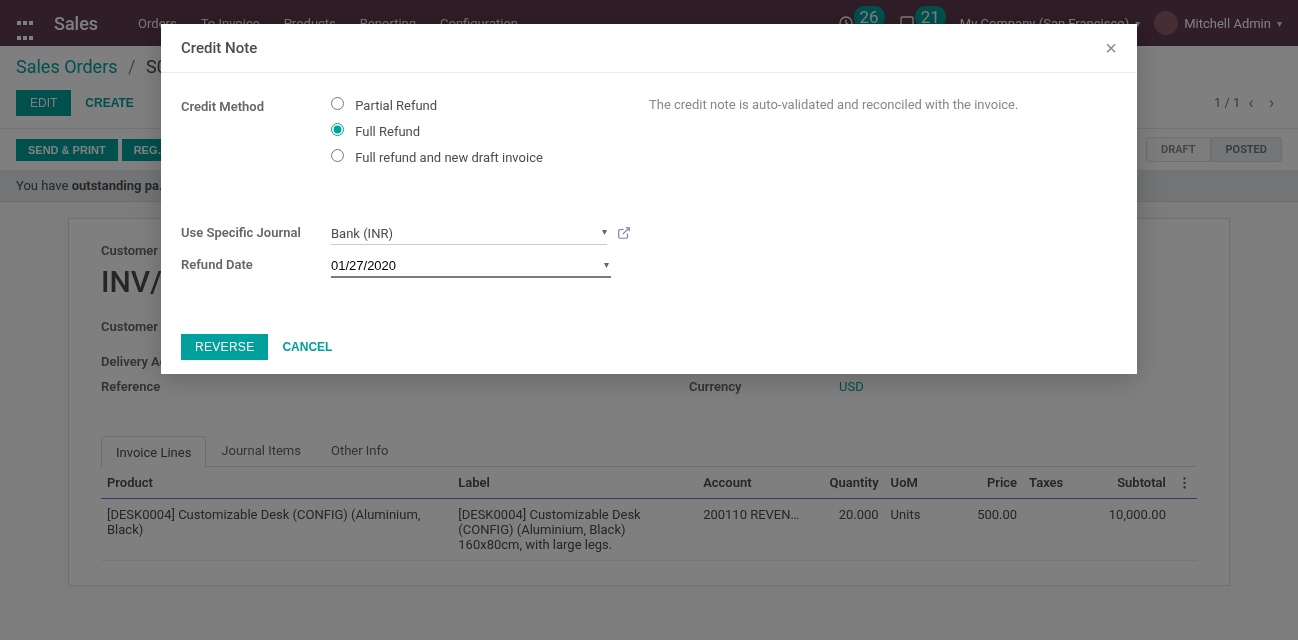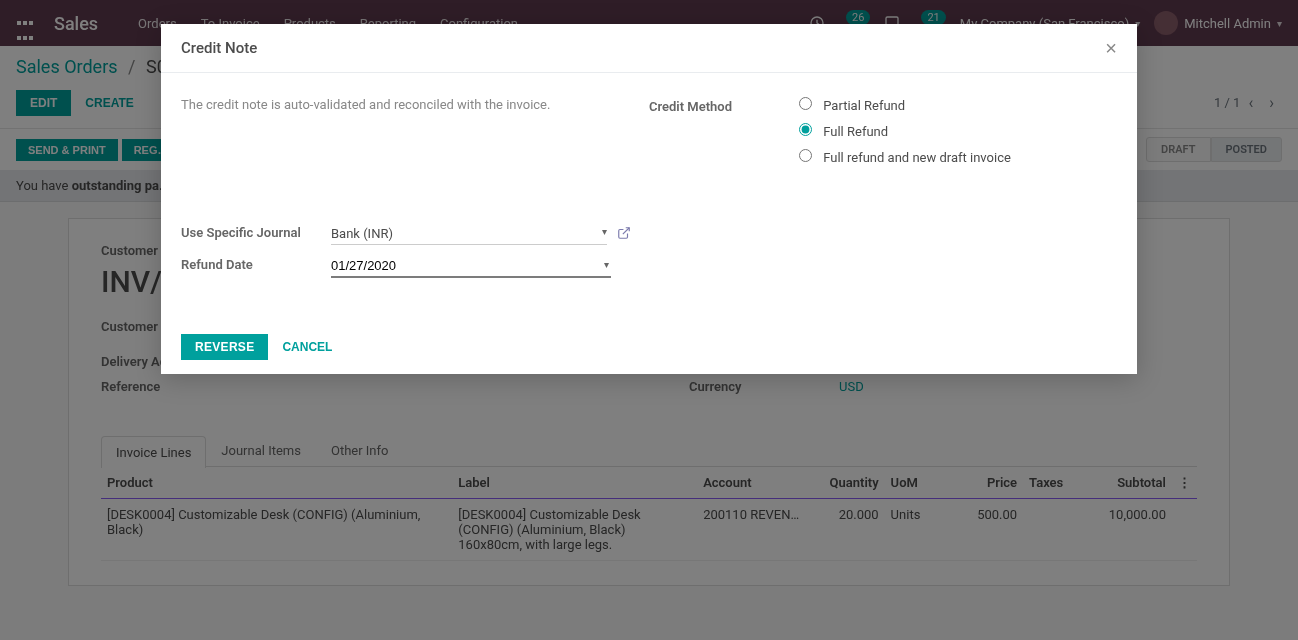--- a/index.html
+++ b/index.html
@@ -20,38 +20,38 @@
     color: #fff;
     display: flex;
     align-items: center;
     padding: 0 16px;
   }
   .apps-icon { width: 18px; height: 18px; display: inline-block; margin-right: 20px; }
   .apps-icon span { display: inline-block; width: 4px; height: 4px; background: #fff; margin: 1px; }
   .brand { font-size: 18px; font-weight: 500; margin-right: 40px; }
   .topnav .menu-item { margin-right: 24px; font-size: 13px; opacity: .9; cursor: pointer; }
   .spacer { flex: 1; }
-  .badge-pill { background: #00a09d; color: #fff; border-radius: 10px; font-size: 11px; padding: 1px 6px; margin-left: 21px; position: relative; top: -6px; }
+  .badge-pill { background: #00a09d; color: #fff; border-radius: 10px; font-size: 17px; padding: 1px 6px; margin-left: 0; position: relative; top: -6px; }
   .sys-item { margin-left: 14px; display: flex; align-items: center; cursor: pointer; }
   .avatar { width: 24px; height: 24px; border-radius: 50%; background: #8b5e6b; display: inline-block; margin-right: 6px; }
   .caret { margin-left: 6px; font-size: 10px; opacity: .8; }
 
   
   .controlbar {
     display: flex;
     align-items: center;
     padding: 10px 16px 6px;
     background: #fff;
   }
   .breadcrumbs { font-size: 18px; color: #00a09d; }
   .breadcrumbs .sep { color: #888; margin: 0 6px; }
 
   
   .btnrow { display: flex; align-items: center; padding: 6px 16px 12px; background: #fff; border-bottom: 1px solid #e5e5e5; }
-  .btn-primary { background: #00a09d; color: #fff; border: none; padding: 6px 14px; font-size: 12px; font-weight: 700; cursor: pointer; }
+  .btn-primary { background: #00a09d; color: #fff; border: none; padding: 6px 14px; font-size: 12px; font-weight: 400; cursor: pointer; }
   .btn-link { background: transparent; border: none; color: #00a09d; font-size: 12px; font-weight: 600; padding: 6px 14px; cursor: pointer; }
   .pager { margin-left: auto; display: flex; align-items: center; color: #6c757d; font-size: 13px; }
   .pager .chev { padding: 4px 8px; cursor: pointer; color: #6c757d; font-size: 16px; }
 
   
   .btnrow2 { display: flex; align-items: center; padding: 8px 16px; background: #fff; position: relative; }
   .btn-sec { background: #00a09d; color: #fff; border: none; padding: 5px 12px; font-size: 11px; font-weight: 600; margin-right: 4px; cursor: pointer; }
   .status-right { margin-left: auto; display: flex; align-items: center; }
   .status-pill { border: 1px solid #ddd; color: #888; padding: 5px 14px; font-size: 11px; font-weight: 600; border-radius: 3px 0 0 3px; background: #f8f8f8; }
   .status-pill.active { background: #e9ecef; color: #6c757d; border-radius: 0 3px 3px 0; }
@@ -271,38 +271,38 @@
 
 <div class="modal-backdrop">
   <div class="modal">
     <div class="modal-header">
       <h4>Credit Note</h4>
       <button class="modal-close">×</button>
     </div>
     <div class="modal-body">
       <div class="mrow">
         <div class="mcol">
-          <div class="helptext">The credit note is auto-validated and reconciled with the invoice.</div>
-        </div>
-        <div class="mcol">
           <div class="mlabel">Credit Method</div>
           <div class="mfield radio-group">
             <label>
               <input type="radio" name="cm" style="">
               <span>Partial Refund</span>
             </label>
             <label>
               <input type="radio" name="cm" checked="" style="">
               <span>Full Refund</span>
             </label>
             <label>
               <input type="radio" name="cm" style="">
               <span>Full refund and new draft invoice</span>
             </label>
           </div>
+        </div>
+        <div class="mcol">
+          <div class="helptext">The credit note is auto-validated and reconciled with the invoice.</div>
         </div>
       </div>
 
       <div style="height:30px"></div>
 
       <div class="mrow" style="margin-bottom:10px;">
         <div class="mcol">
           <div class="mlabel">Use Specific Journal</div>
           <div class="mfield">
             <div class="journal-wrap">

